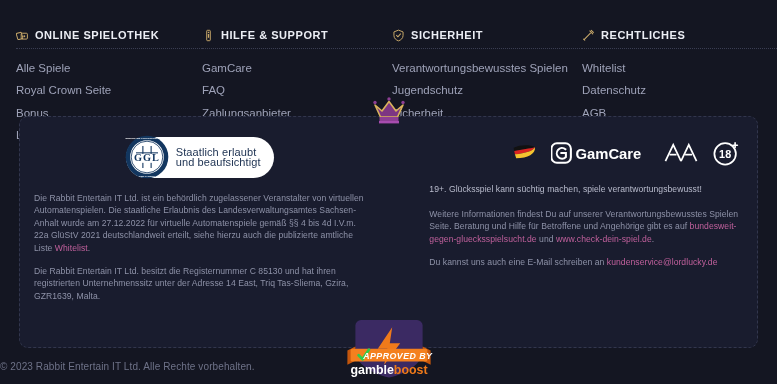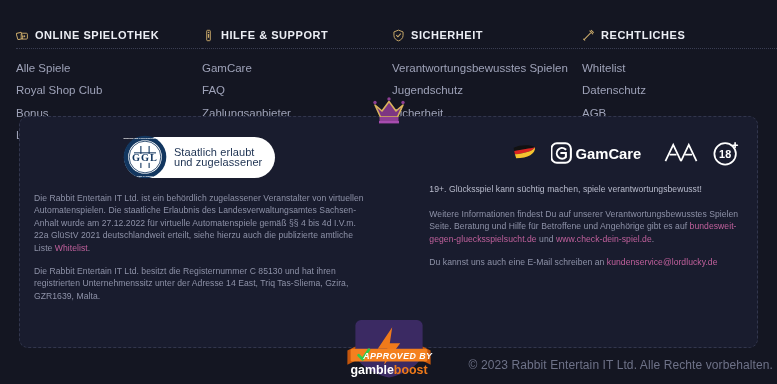--- a/index.html
+++ b/index.html
@@ -109,21 +109,21 @@
     padding: 10px 0 13px 0; letter-spacing: .05px;
   }
   .rp { color: #8e92a8; font-size: 8.6px; line-height: 12.4px; margin-bottom: 11px; letter-spacing:.05px; }
 
   
   .gb-holder { display: flex; justify-content: center; padding-top: 13px; }
   .gb { width: 96px; height: 66px; display: block; }
 
   .copy {
     position: absolute; left: 0; right: 4px; bottom: 12px;
-    text-align: right; color: #6e7288; font-size: 12px; letter-spacing: .1px;
+    text-align: left; color: #6e7288; font-size: 10px; letter-spacing: .1px;
   }
 </style>
 </head>
 <body>
 
 <div class="footer-wrap">
 
   <div class="cols">
 
     <div class="col c1">
@@ -137,21 +137,21 @@
               <circle cx="10.2" cy="8.8" r="1.2" fill="#c9a96a"></circle>
             </svg>
         </span>
         <span class="htxt">ONLINE SPIELOTHEK</span>
       </div>
       <ul>
         <li>
             <a href="#">Alle Spiele</a>
           </li>
         <li>
-            <a href="#">Royal Shop Club</a>
+            <a href="#">Royal Crown Seite</a>
           </li>
         <li>
             <a href="#">Bonus</a>
           </li>
         <li>
             <a href="#">Lord Lucky Shop</a>
           </li>
       </ul>
     </div>
 
@@ -265,21 +265,21 @@
               </g>
               <rect x="13" y="27.5" width="38" height="13" fill="#ffffff"></rect>
               <text x="32" y="38.5" font-family="'Liberation Serif',serif" font-size="15" font-weight="bold" fill="#12365f" text-anchor="middle" letter-spacing="1.5">GGL</text>
               <g fill="#ffffff" font-family="'Liberation Sans',sans-serif" font-size="3.5" font-weight="bold">
                 <text x="32" y="6.2" text-anchor="middle">GEMEINSAME GLÜCKSSPIELBEHÖRDE</text>
                 <text x="32" y="61" text-anchor="middle">DER LÄNDER</text>
               </g>
             </svg>
             <span class="ggl-text">
               <span>Staatlich erlaubt</span><br>
-              <span>und zugelassener</span>
+              <span>und beaufsichtigt</span>
             </span>
           </div>
         </div>
 
         <p class="legal-p"><span>Die Rabbit Entertain IT Ltd. ist ein behördlich zugelassener Veranstalter von virtuellen Automatenspielen. Die staatliche Erlaubnis des Landesverwaltungsamtes Sachsen-Anhalt wurde am 27.12.2022 für virtuelle Automatenspiele gemäß §§ 4 bis 4d I.V.m. 22a GlüStV 2021 deutschlandweit erteilt, siehe hierzu auch die publizierte amtliche Liste </span><a class="lnk" href="#">Whitelist</a><span>.</span></p>
 
         <p class="legal-p">Die Rabbit Entertain IT Ltd. besitzt die Registernummer C 85130 und hat ihren registrierten Unternehmenssitz unter der Adresse 14 East, Triq Tas-Sliema, Gzira, GZR1639, Malta.</p>
       </div>
 
       <div class="pright">

